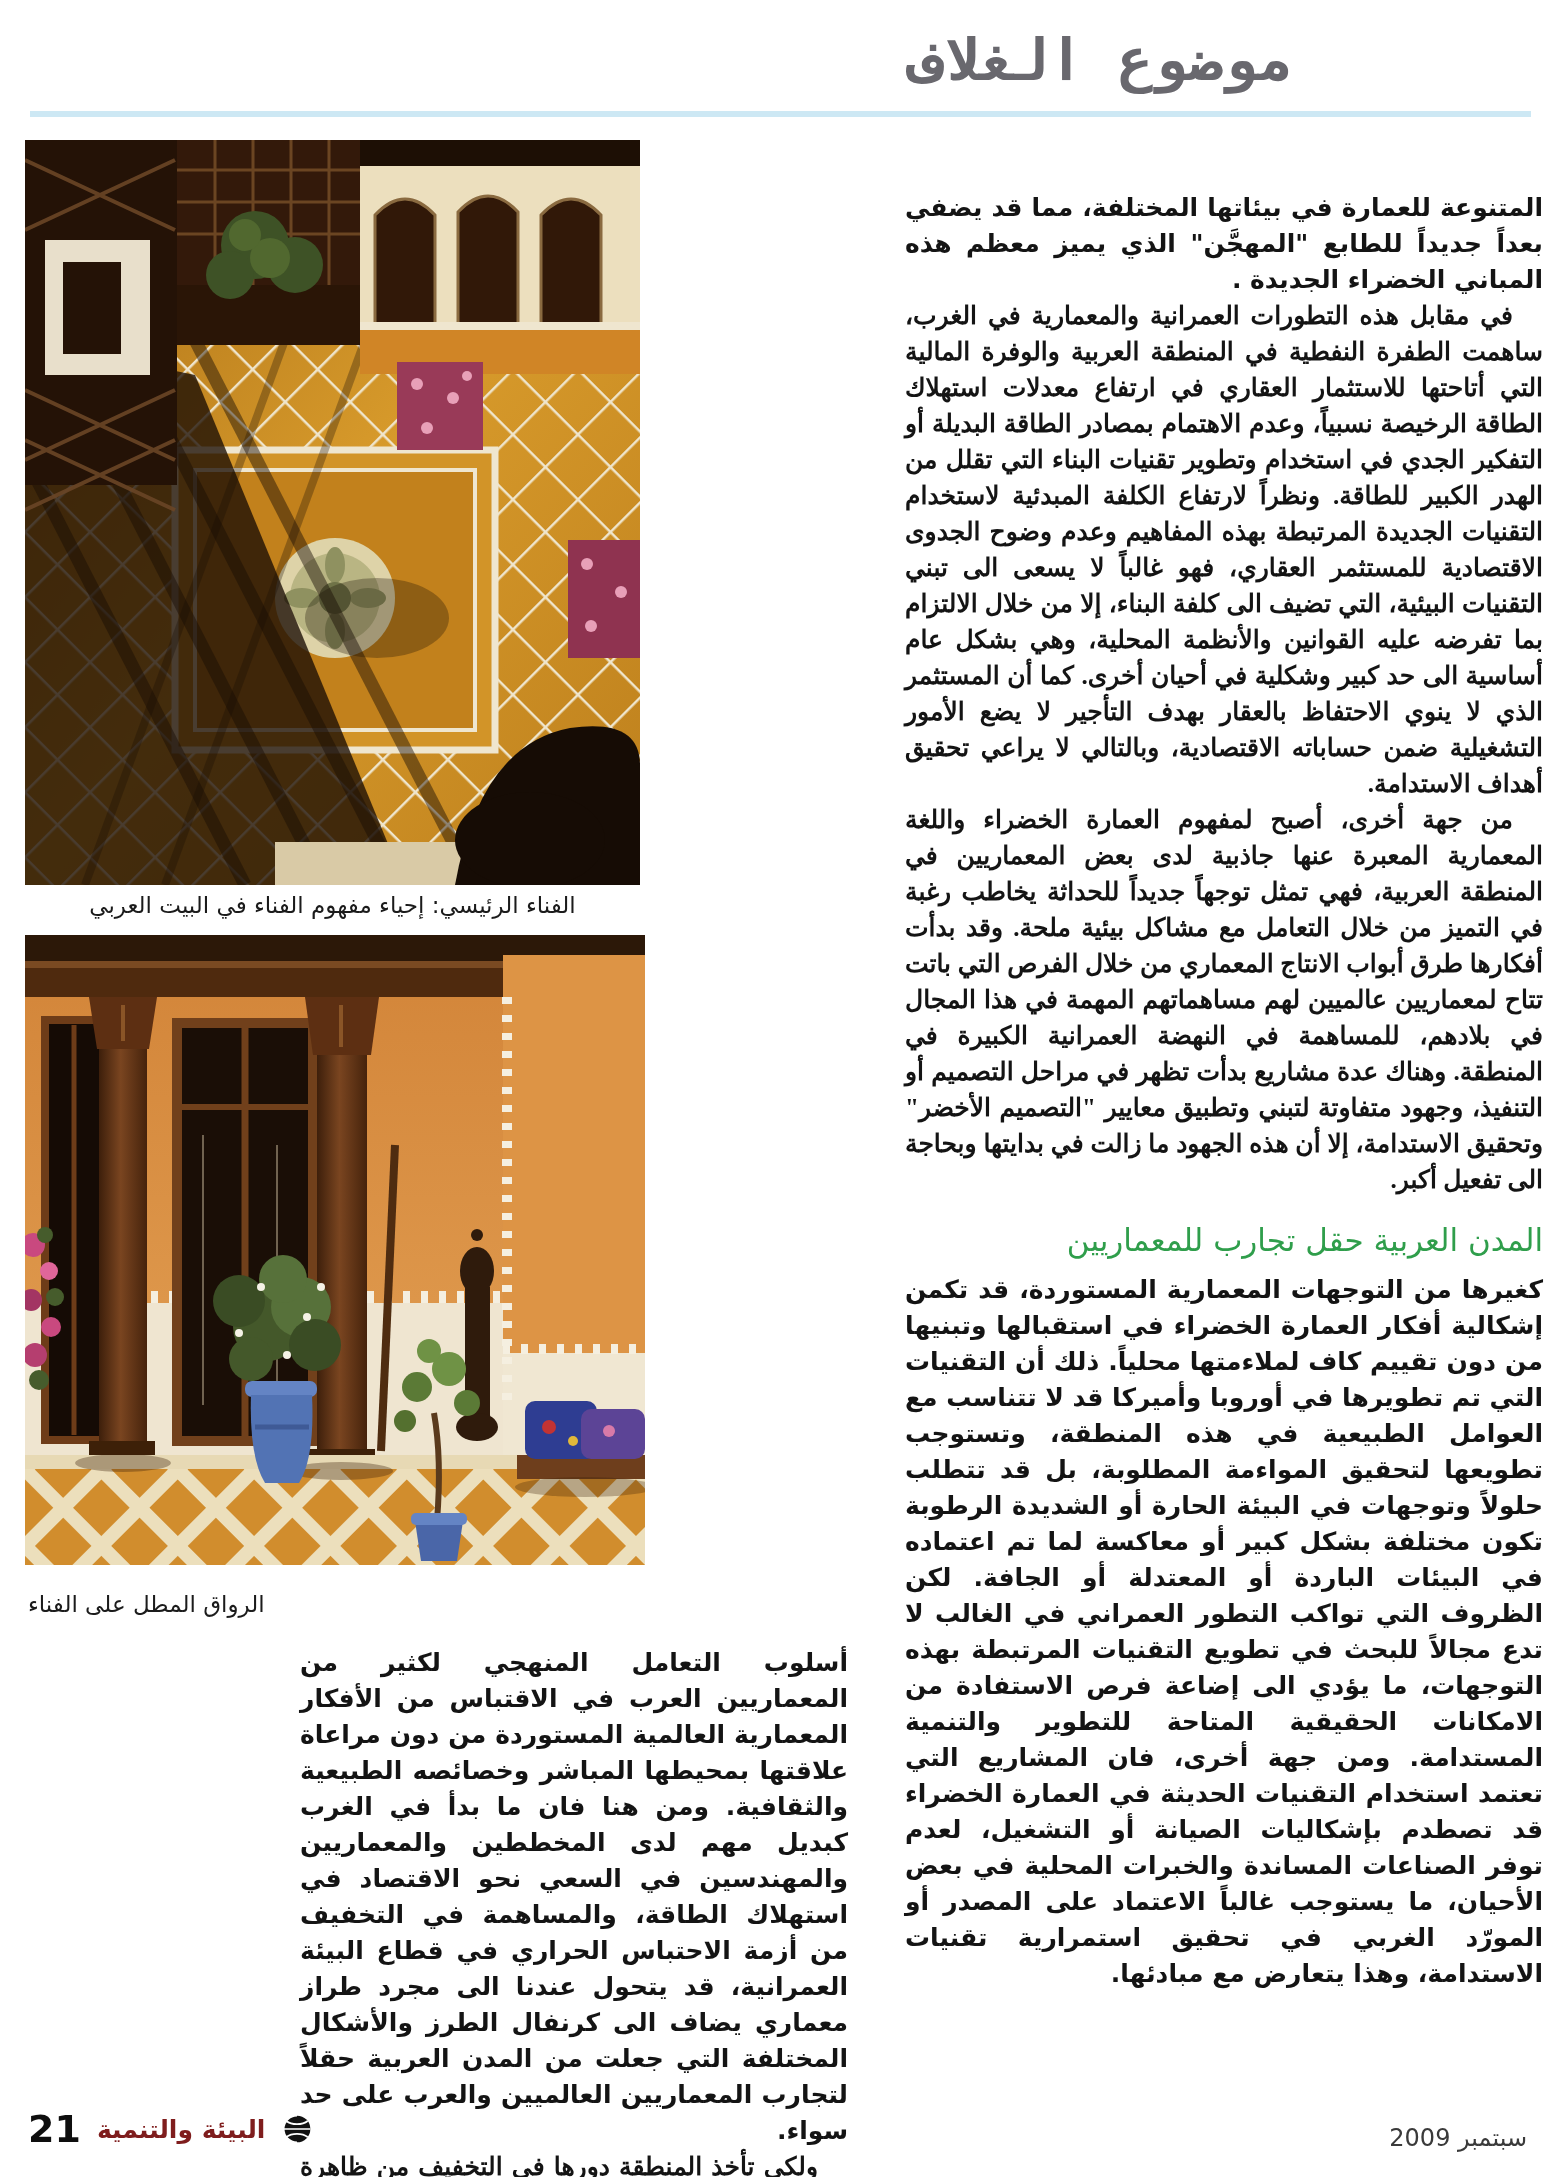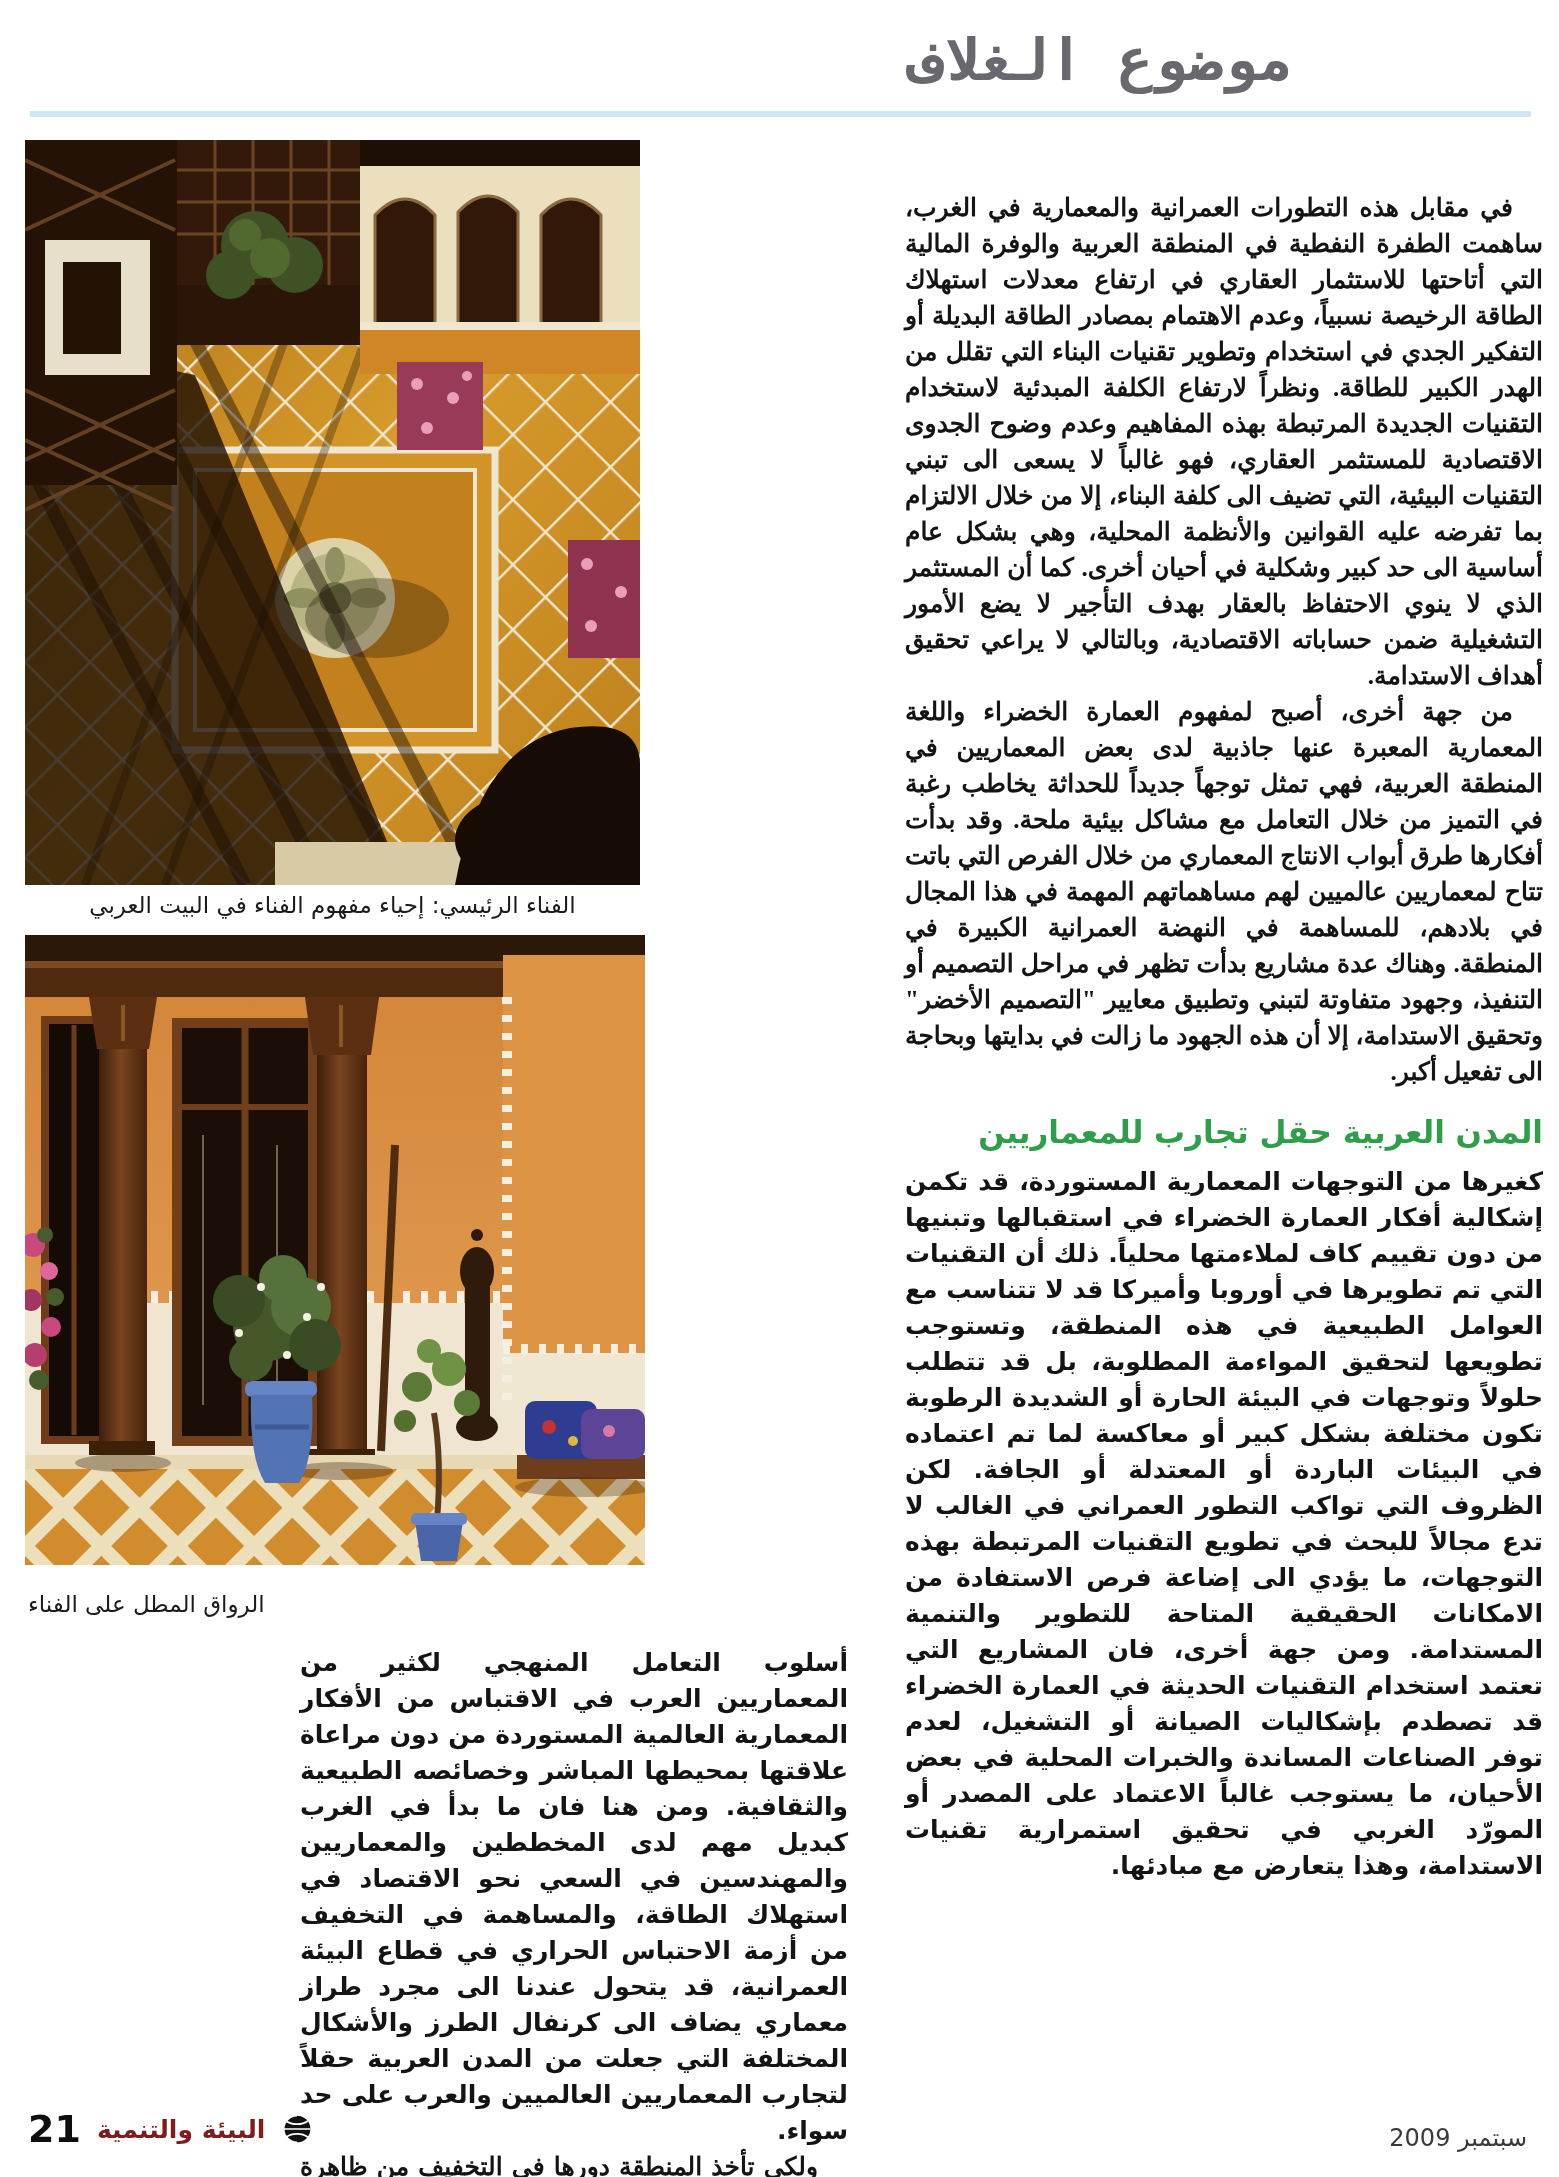--- a/index.html
+++ b/index.html
@@ -14,21 +14,21 @@
   figure.photo svg{display:block;}
   .caption{position:absolute;direction:rtl;font-weight:normal;color:#1b1b1b;font-size:23px;line-height:30px;}
   .caption1{left:25px;top:890px;width:615px;text-align:center;}
   .caption2{left:28px;top:1589px;text-align:center;}
   .col{position:absolute;direction:rtl;text-align:justify;color:#141414;
        font-weight:bold;font-size:25px;line-height:36px;}
   .col p{margin:0;padding:0;}
   .col p.ind{text-indent:30px;font-family:Liberation Serif, serif;}
   .col-right{left:905px;top:190px;width:638px;}
   .col-left{left:300px;top:1645px;width:548px;}
-  h2.section-green{margin:22px 0 12px 0;font-size:31px;line-height:40px;font-weight:bold;color:#2f9e4b;}
+  h2.section-green{margin:22px 0 12px 0;font-size:31px;line-height:40px;font-weight:normal;color:#2f9e4b;}
   .footer-left{position:absolute;left:28px;top:2110px;display:flex;align-items:center;gap:16px;}
   .page-number{font-size:38px;font-weight:bold;color:#0e0e0e;line-height:1;}
   .magazine-name{font-size:25px;font-weight:bold;color:#7f1d1d;direction:rtl;line-height:1;}
   .globe{display:inline-flex;align-items:center;}
   .footer-date{position:absolute;right:32px;top:2118px;font-size:24px;color:#3a3a3a;direction:ltr;margin-top:6px;}
 </style>
 </head>
 <body>
 
 <h1 class="page-title">موضوع الغلاف</h1>
@@ -258,20 +258,21 @@
       <circle cx="524" cy="492" r="7" fill="#c23333"></circle>
         <circle cx="548" cy="506" r="5" fill="#e0b83a"></circle>
       <circle cx="584" cy="496" r="6" fill="#d87aa8"></circle>
       <ellipse cx="560" cy="552" rx="70" ry="10" fill="#3d2008" opacity="0.3"></ellipse>
     </g>
   </svg>
 </figure>
 <figcaption class="caption caption2">الرواق المطل على الفناء</figcaption>
 
 <div class="col col-right">
+  <p>المتنوعة للعمارة في بيئاتها المختلفة، مما قد يضفي بعداً جديداً للطابع "المهجَّن" الذي يميز معظم هذه المباني الخضراء الجديدة .</p>
   <p class="ind">في مقابل هذه التطورات العمرانية والمعمارية في الغرب، ساهمت الطفرة النفطية في المنطقة العربية والوفرة المالية التي أتاحتها للاستثمار العقاري في ارتفاع معدلات استهلاك الطاقة الرخيصة نسبياً، وعدم الاهتمام بمصادر الطاقة البديلة أو التفكير الجدي في استخدام وتطوير تقنيات البناء التي تقلل من الهدر الكبير للطاقة. ونظراً لارتفاع الكلفة المبدئية لاستخدام التقنيات الجديدة المرتبطة بهذه المفاهيم وعدم وضوح الجدوى الاقتصادية للمستثمر العقاري، فهو غالباً لا يسعى الى تبني التقنيات البيئية، التي تضيف الى كلفة البناء، إلا من خلال الالتزام بما تفرضه عليه القوانين والأنظمة المحلية، وهي بشكل عام أساسية الى حد كبير وشكلية في أحيان أخرى. كما أن المستثمر الذي لا ينوي الاحتفاظ بالعقار بهدف التأجير لا يضع الأمور التشغيلية ضمن حساباته الاقتصادية، وبالتالي لا يراعي تحقيق أهداف الاستدامة.</p>
   <p class="ind">من جهة أخرى، أصبح لمفهوم العمارة الخضراء واللغة المعمارية المعبرة عنها جاذبية لدى بعض المعماريين في المنطقة العربية، فهي تمثل توجهاً جديداً للحداثة يخاطب رغبة في التميز من خلال التعامل مع مشاكل بيئية ملحة. وقد بدأت أفكارها طرق أبواب الانتاج المعماري من خلال الفرص التي باتت تتاح لمعماريين عالميين لهم مساهماتهم المهمة في هذا المجال في بلادهم، للمساهمة في النهضة العمرانية الكبيرة في المنطقة. وهناك عدة مشاريع بدأت تظهر في مراحل التصميم أو التنفيذ، وجهود متفاوتة لتبني وتطبيق معايير "التصميم الأخضر" وتحقيق الاستدامة، إلا أن هذه الجهود ما زالت في بدايتها وبحاجة الى تفعيل أكبر.</p>
   <h2 class="section-green">المدن العربية حقل تجارب للمعماريين</h2>
   <p>كغيرها من التوجهات المعمارية المستوردة، قد تكمن إشكالية أفكار العمارة الخضراء في استقبالها وتبنيها من دون تقييم كاف لملاءمتها محلياً. ذلك أن التقنيات التي تم تطويرها في أوروبا وأميركا قد لا تتناسب مع العوامل الطبيعية في هذه المنطقة، وتستوجب تطويعها لتحقيق المواءمة المطلوبة، بل قد تتطلب حلولاً وتوجهات في البيئة الحارة أو الشديدة الرطوبة تكون مختلفة بشكل كبير أو معاكسة لما تم اعتماده في البيئات الباردة أو المعتدلة أو الجافة. لكن الظروف التي تواكب التطور العمراني في الغالب لا تدع مجالاً للبحث في تطويع التقنيات المرتبطة بهذه التوجهات، ما يؤدي الى إضاعة فرص الاستفادة من الامكانات الحقيقية المتاحة للتطوير والتنمية المستدامة. ومن جهة أخرى، فان المشاريع التي تعتمد استخدام التقنيات الحديثة في العمارة الخضراء قد تصطدم بإشكاليات الصيانة أو التشغيل، لعدم توفر الصناعات المساندة والخبرات المحلية في بعض الأحيان، ما يستوجب غالباً الاعتماد على المصدر أو المورّد الغربي في تحقيق استمرارية تقنيات الاستدامة، وهذا يتعارض مع مبادئها.</p>
 
 </div>
 
 <div class="col col-left">
   <p>أسلوب التعامل المنهجي لكثير من المعماريين العرب في الاقتباس من الأفكار المعمارية العالمية المستوردة من دون مراعاة علاقتها بمحيطها المباشر وخصائصه الطبيعية والثقافية. ومن هنا فان ما بدأ في الغرب كبديل مهم لدى المخططين والمعماريين والمهندسين في السعي نحو الاقتصاد في استهلاك الطاقة، والمساهمة في التخفيف من أزمة الاحتباس الحراري في قطاع البيئة العمرانية، قد يتحول عندنا الى مجرد طراز معماري يضاف الى كرنفال الطرز والأشكال المختلفة التي جعلت من المدن العربية حقلاً لتجارب المعماريين العالميين والعرب على حد سواء.</p>
   <p class="ind">ولكي تأخذ المنطقة دورها في التخفيف من ظاهرة الاحتباس الحراري، يجب تبني خطة عربية شاملة لتعريف</p>

